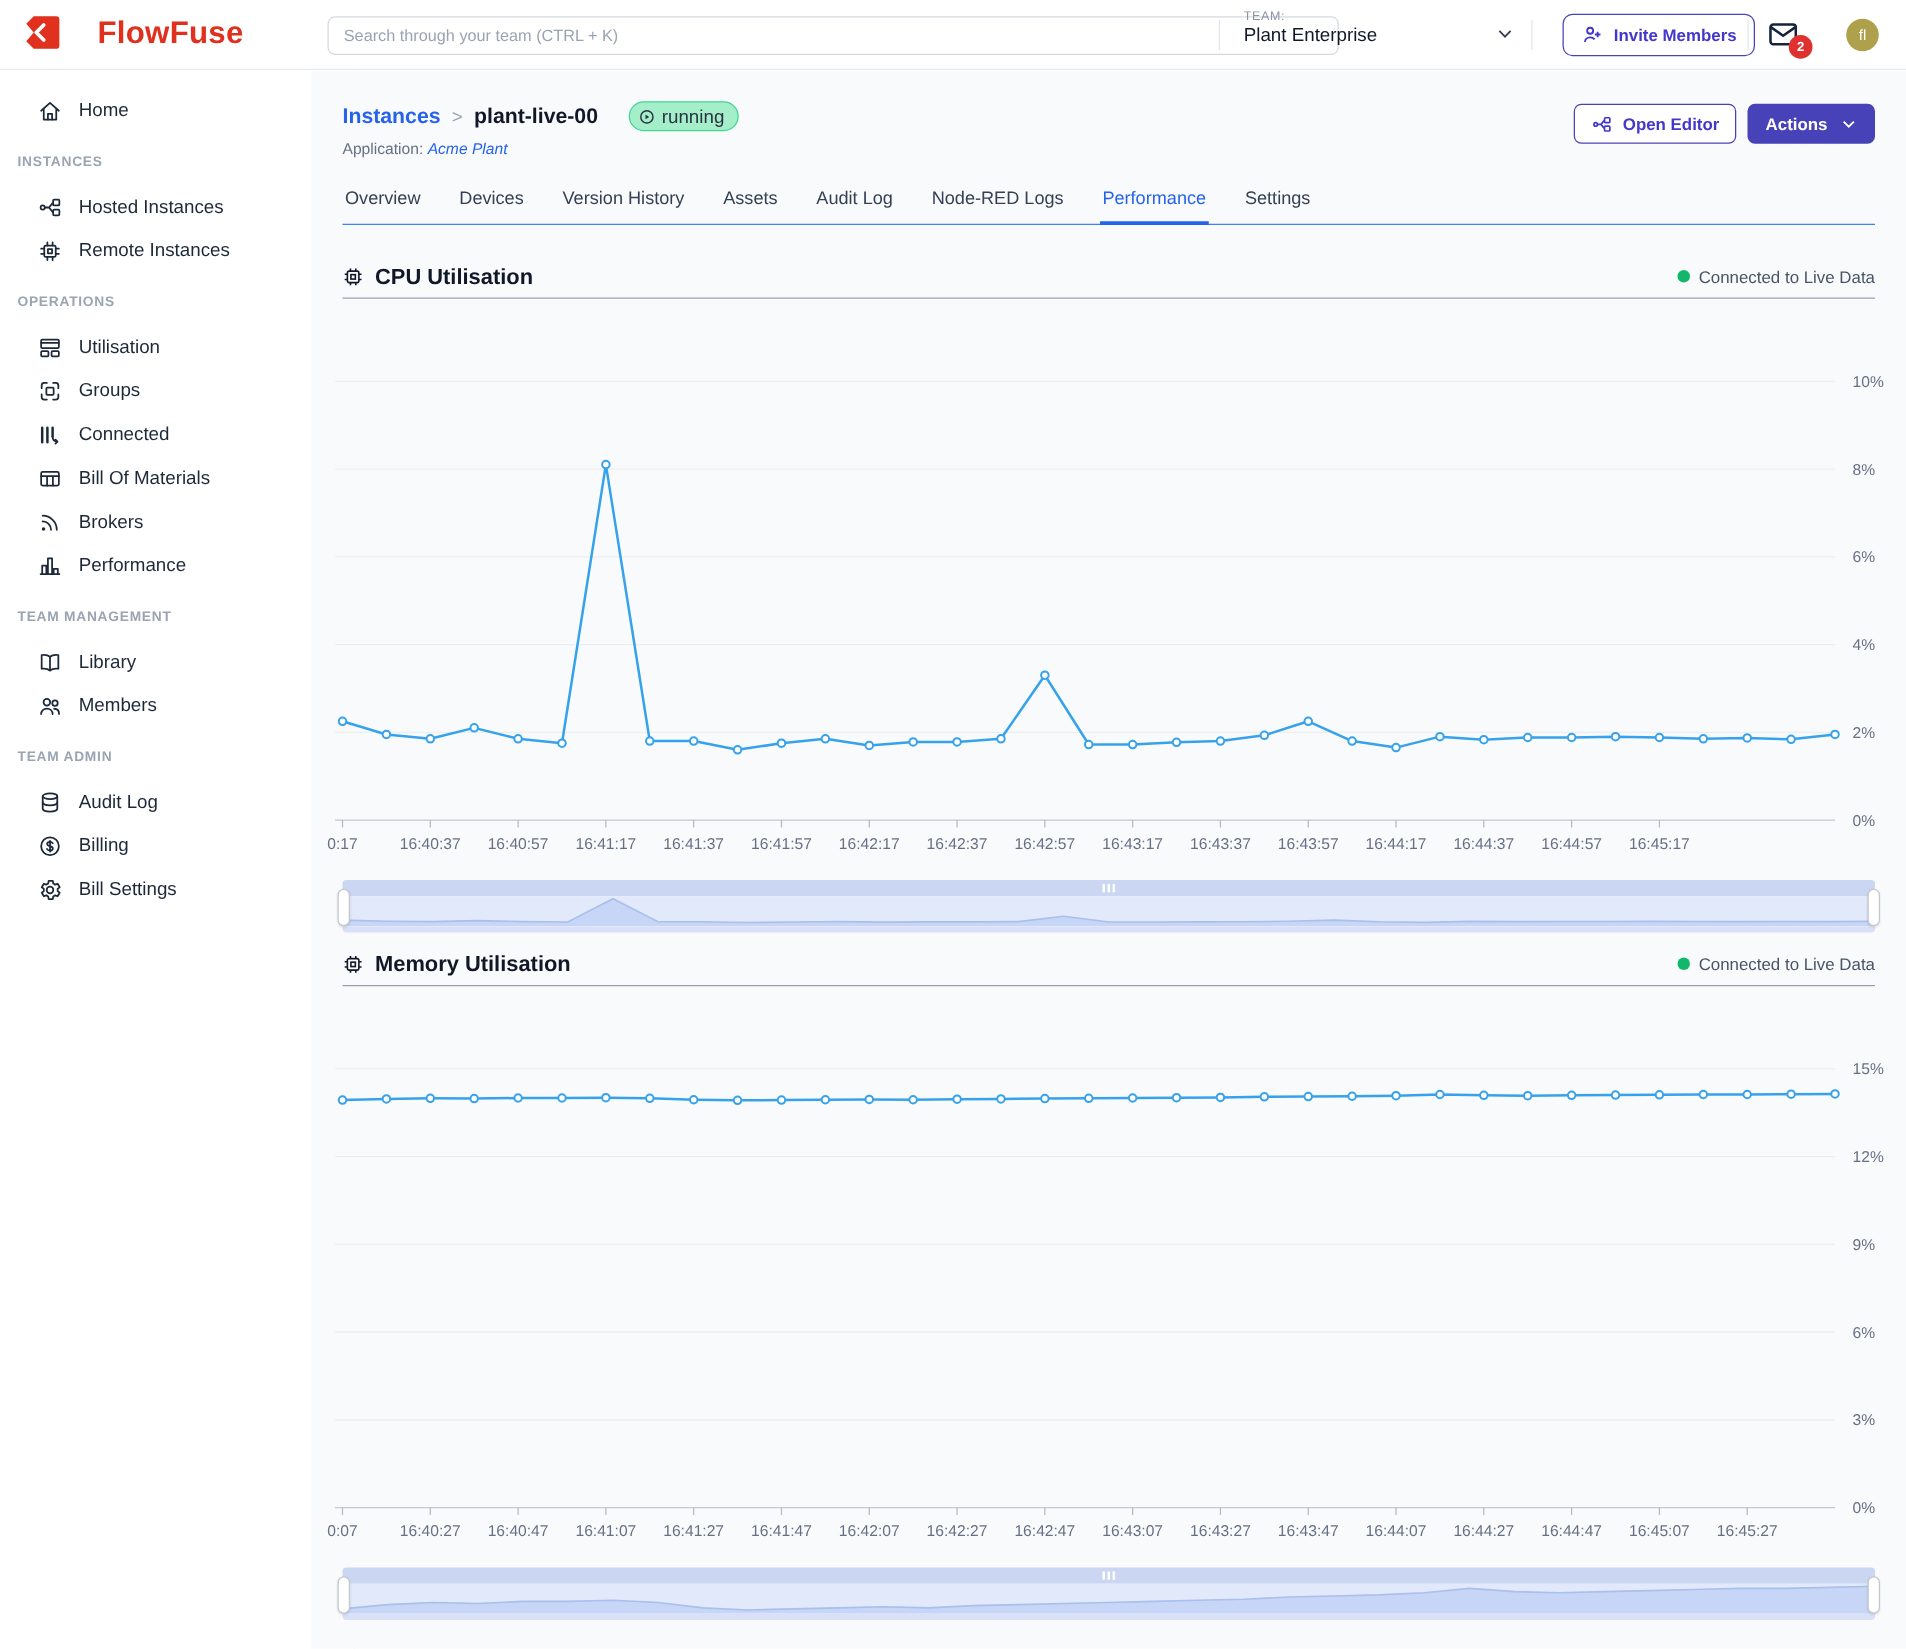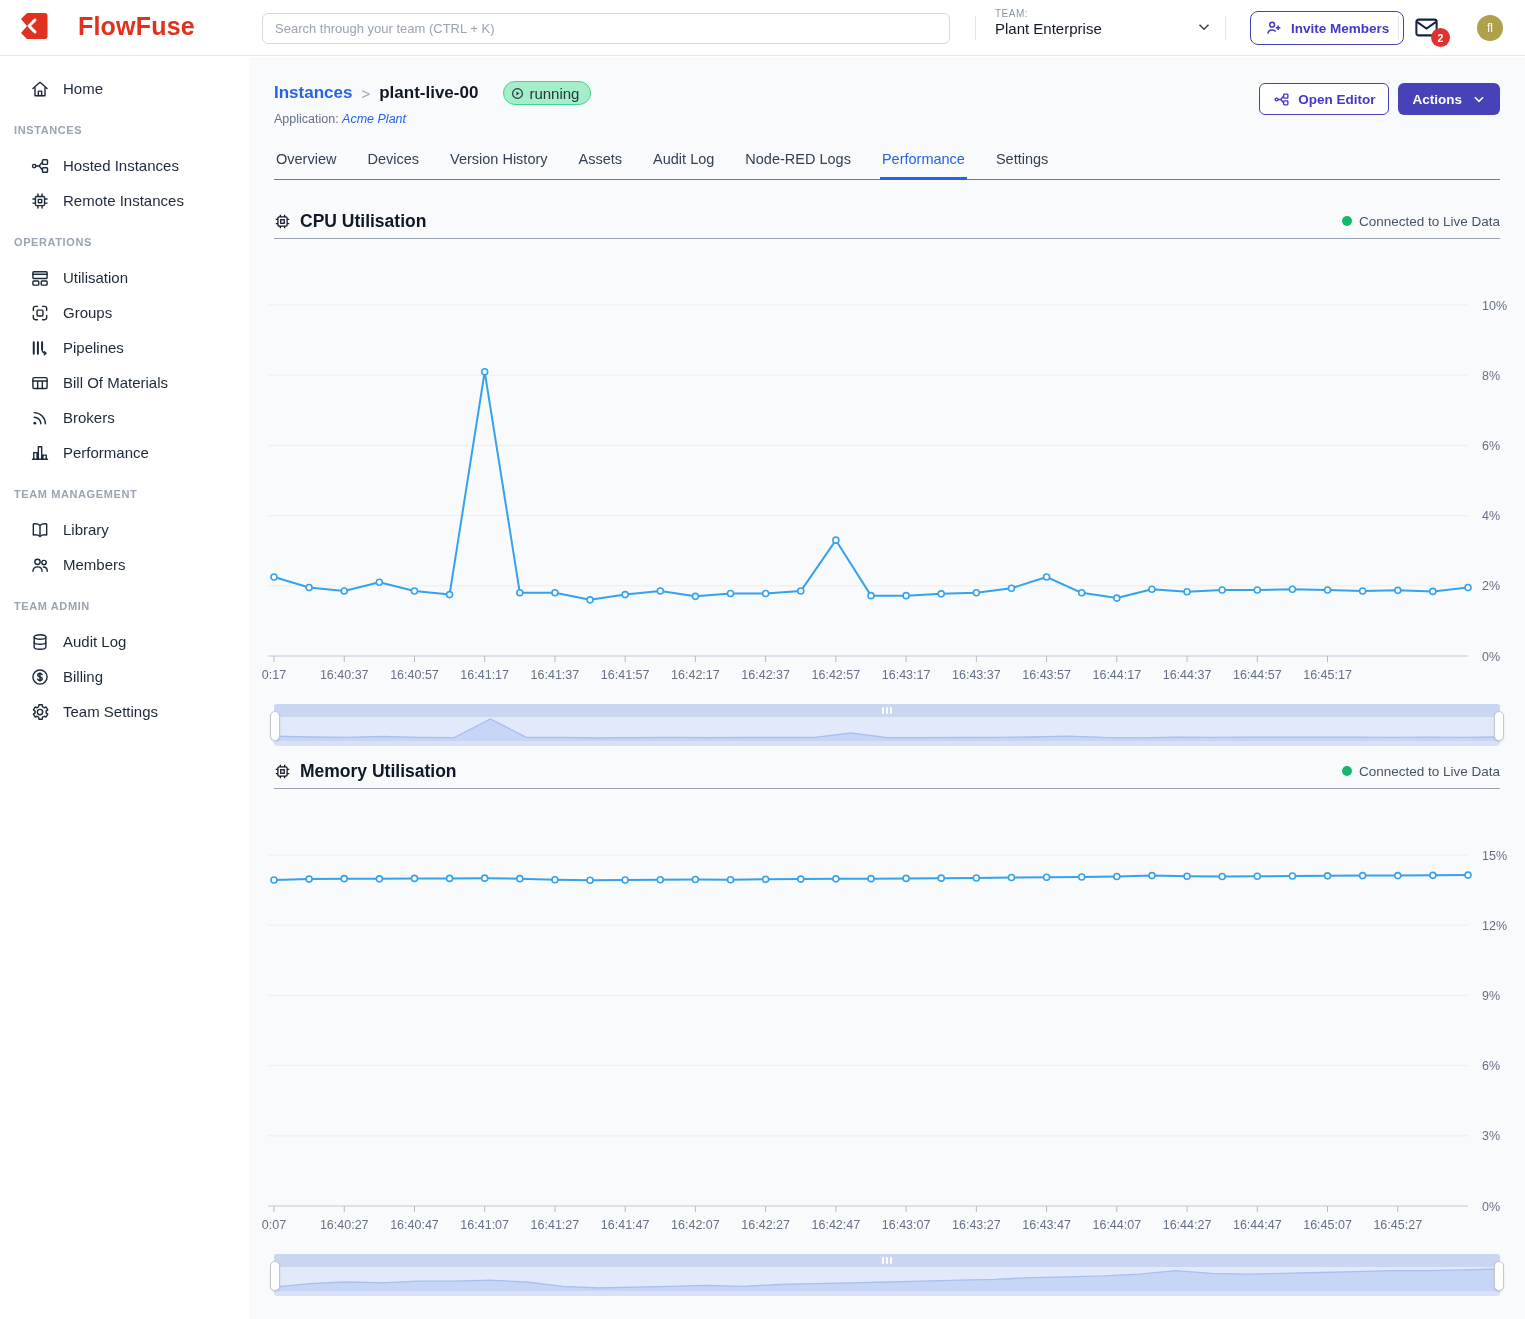--- a/index.html
+++ b/index.html
@@ -5,21 +5,21 @@
   * { margin:0; padding:0; box-sizing:border-box; }
   html,body { width:1525px; height:1319px; }
   body { position:relative; overflow:hidden; background:#fff;
          font-family:"Liberation Sans", sans-serif; color:#1d2939; }
 
   
   .topbar { position:absolute; top:0; left:0; width:1525px; height:56px;
             background:#fff; border-bottom:1px solid #e7eaee; z-index:5; }
   .logo { position:absolute; left:18px; top:10px; display:flex; align-items:center; gap:8px; }
   .logo-text { font-size:25px; font-weight:700; color:#e0301e; letter-spacing:.2px;margin-left:20px; }
-  .search { position:absolute; left:262px; top:13px; width:688px; height:31px;
+  .search { position:absolute; left:262px; top:13px; width:809px; height:31px;
             border:1px solid #d5d9e0; border-radius:6px; padding:0 12px;
             font-size:13px; color:#4c1d95; background:#fff; outline:none;
             font-family:"Liberation Sans", sans-serif; }
   .search::placeholder { color:#9aa3b2; }
   .tb-div { position:absolute; top:16px; width:1px; height:24px; background:#e3e6eb; }
   .team { position:absolute; left:995px; top:8px; cursor:pointer; }
   .team-label { font-size:10px; color:#8b93a7; letter-spacing:.5px; }
   .team-name { font-size:15px; color:#111827; margin-top:1px; }
   .team-chev { position:absolute; left:1195px; top:18px; width:18px; height:18px; color:#374151; }
   .invite-btn { position:absolute; left:1250px; top:11px; height:34px; padding:0 14px;
@@ -183,21 +183,21 @@
           <rect x="8.5" y="8.5" width="7" height="7" rx="1"></rect>
           <path d="M4 9V6.5A2.5 2.5 0 0 1 6.5 4H9M15 4h2.5A2.5 2.5 0 0 1 20 6.5V9M20 15v2.5a2.5 2.5 0 0 1-2.5 2.5H15M9 20H6.5A2.5 2.5 0 0 1 4 17.5V15"></path>
         </svg></span>
       <span class="sb-lbl">Groups</span>
     </div>
     <div class="sb-item">
       <span class="sb-ico"><svg viewBox="0 0 24 24" fill="none" stroke="currentColor" stroke-width="1.7" stroke-linecap="round" stroke-linejoin="round">
           <path d="M4.5 5v14M9.5 5v14M14.5 5v8.5" stroke-width="2.4"></path>
           <path d="M14.5 13.5c0 3.2 2 4.8 4.6 4.8M17.3 16.4l1.9 1.9-1.9 1.9"></path>
         </svg></span>
-      <span class="sb-lbl">Pipelines</span>
+      <span class="sb-lbl">Connected</span>
     </div>
     <div class="sb-item">
       <span class="sb-ico"><svg viewBox="0 0 24 24" fill="none" stroke="currentColor" stroke-width="1.7" stroke-linecap="round" stroke-linejoin="round">
           <rect x="3.5" y="5.5" width="17" height="13" rx="1.5"></rect>
           <path d="M3.5 9.5h17M9.2 9.5v9M14.8 9.5v9"></path>
         </svg></span>
       <span class="sb-lbl">Bill Of Materials</span>
     </div>
     <div class="sb-item">
       <span class="sb-ico"><svg viewBox="0 0 24 24" fill="none" stroke="currentColor" stroke-width="1.7" stroke-linecap="round" stroke-linejoin="round">
@@ -243,21 +243,21 @@
           <circle cx="12" cy="12" r="8.5"></circle>
           <path d="M12 6.8v10.4M14.6 9.2c-.5-.9-1.5-1.4-2.6-1.4-1.5 0-2.7.8-2.7 2 0 2.8 5.4 1.5 5.4 4.3 0 1.3-1.2 2.1-2.7 2.1-1.3 0-2.4-.6-2.9-1.6"></path>
         </svg></span>
       <span class="sb-lbl">Billing</span>
     </div>
     <div class="sb-item">
       <span class="sb-ico"><svg viewBox="0 0 24 24" fill="none" stroke="currentColor" stroke-width="1.7" stroke-linecap="round" stroke-linejoin="round">
           <circle cx="12" cy="12" r="3.2"></circle>
           <path d="M19.3 13.1a7.6 7.6 0 0 0 0-2.2l2-1.5-2-3.4-2.3.9a7.6 7.6 0 0 0-1.9-1.1l-.4-2.5h-4l-.4 2.5a7.6 7.6 0 0 0-1.9 1.1l-2.3-.9-2 3.4 2 1.5a7.6 7.6 0 0 0 0 2.2l-2 1.5 2 3.4 2.3-.9a7.6 7.6 0 0 0 1.9 1.1l.4 2.5h4l.4-2.5a7.6 7.6 0 0 0 1.9-1.1l2.3.9 2-3.4Z"></path>
         </svg></span>
-      <span class="sb-lbl">Team Settings</span>
+      <span class="sb-lbl">Bill Settings</span>
     </div>
   </aside>
 
 <main class="content">
 
   <div class="crumb-row">
     <span class="crumb-link">Instances</span>
     <span class="crumb-sep">&gt;</span>
     <span class="crumb-name">plant-live-00</span>
     <span class="run-badge">

